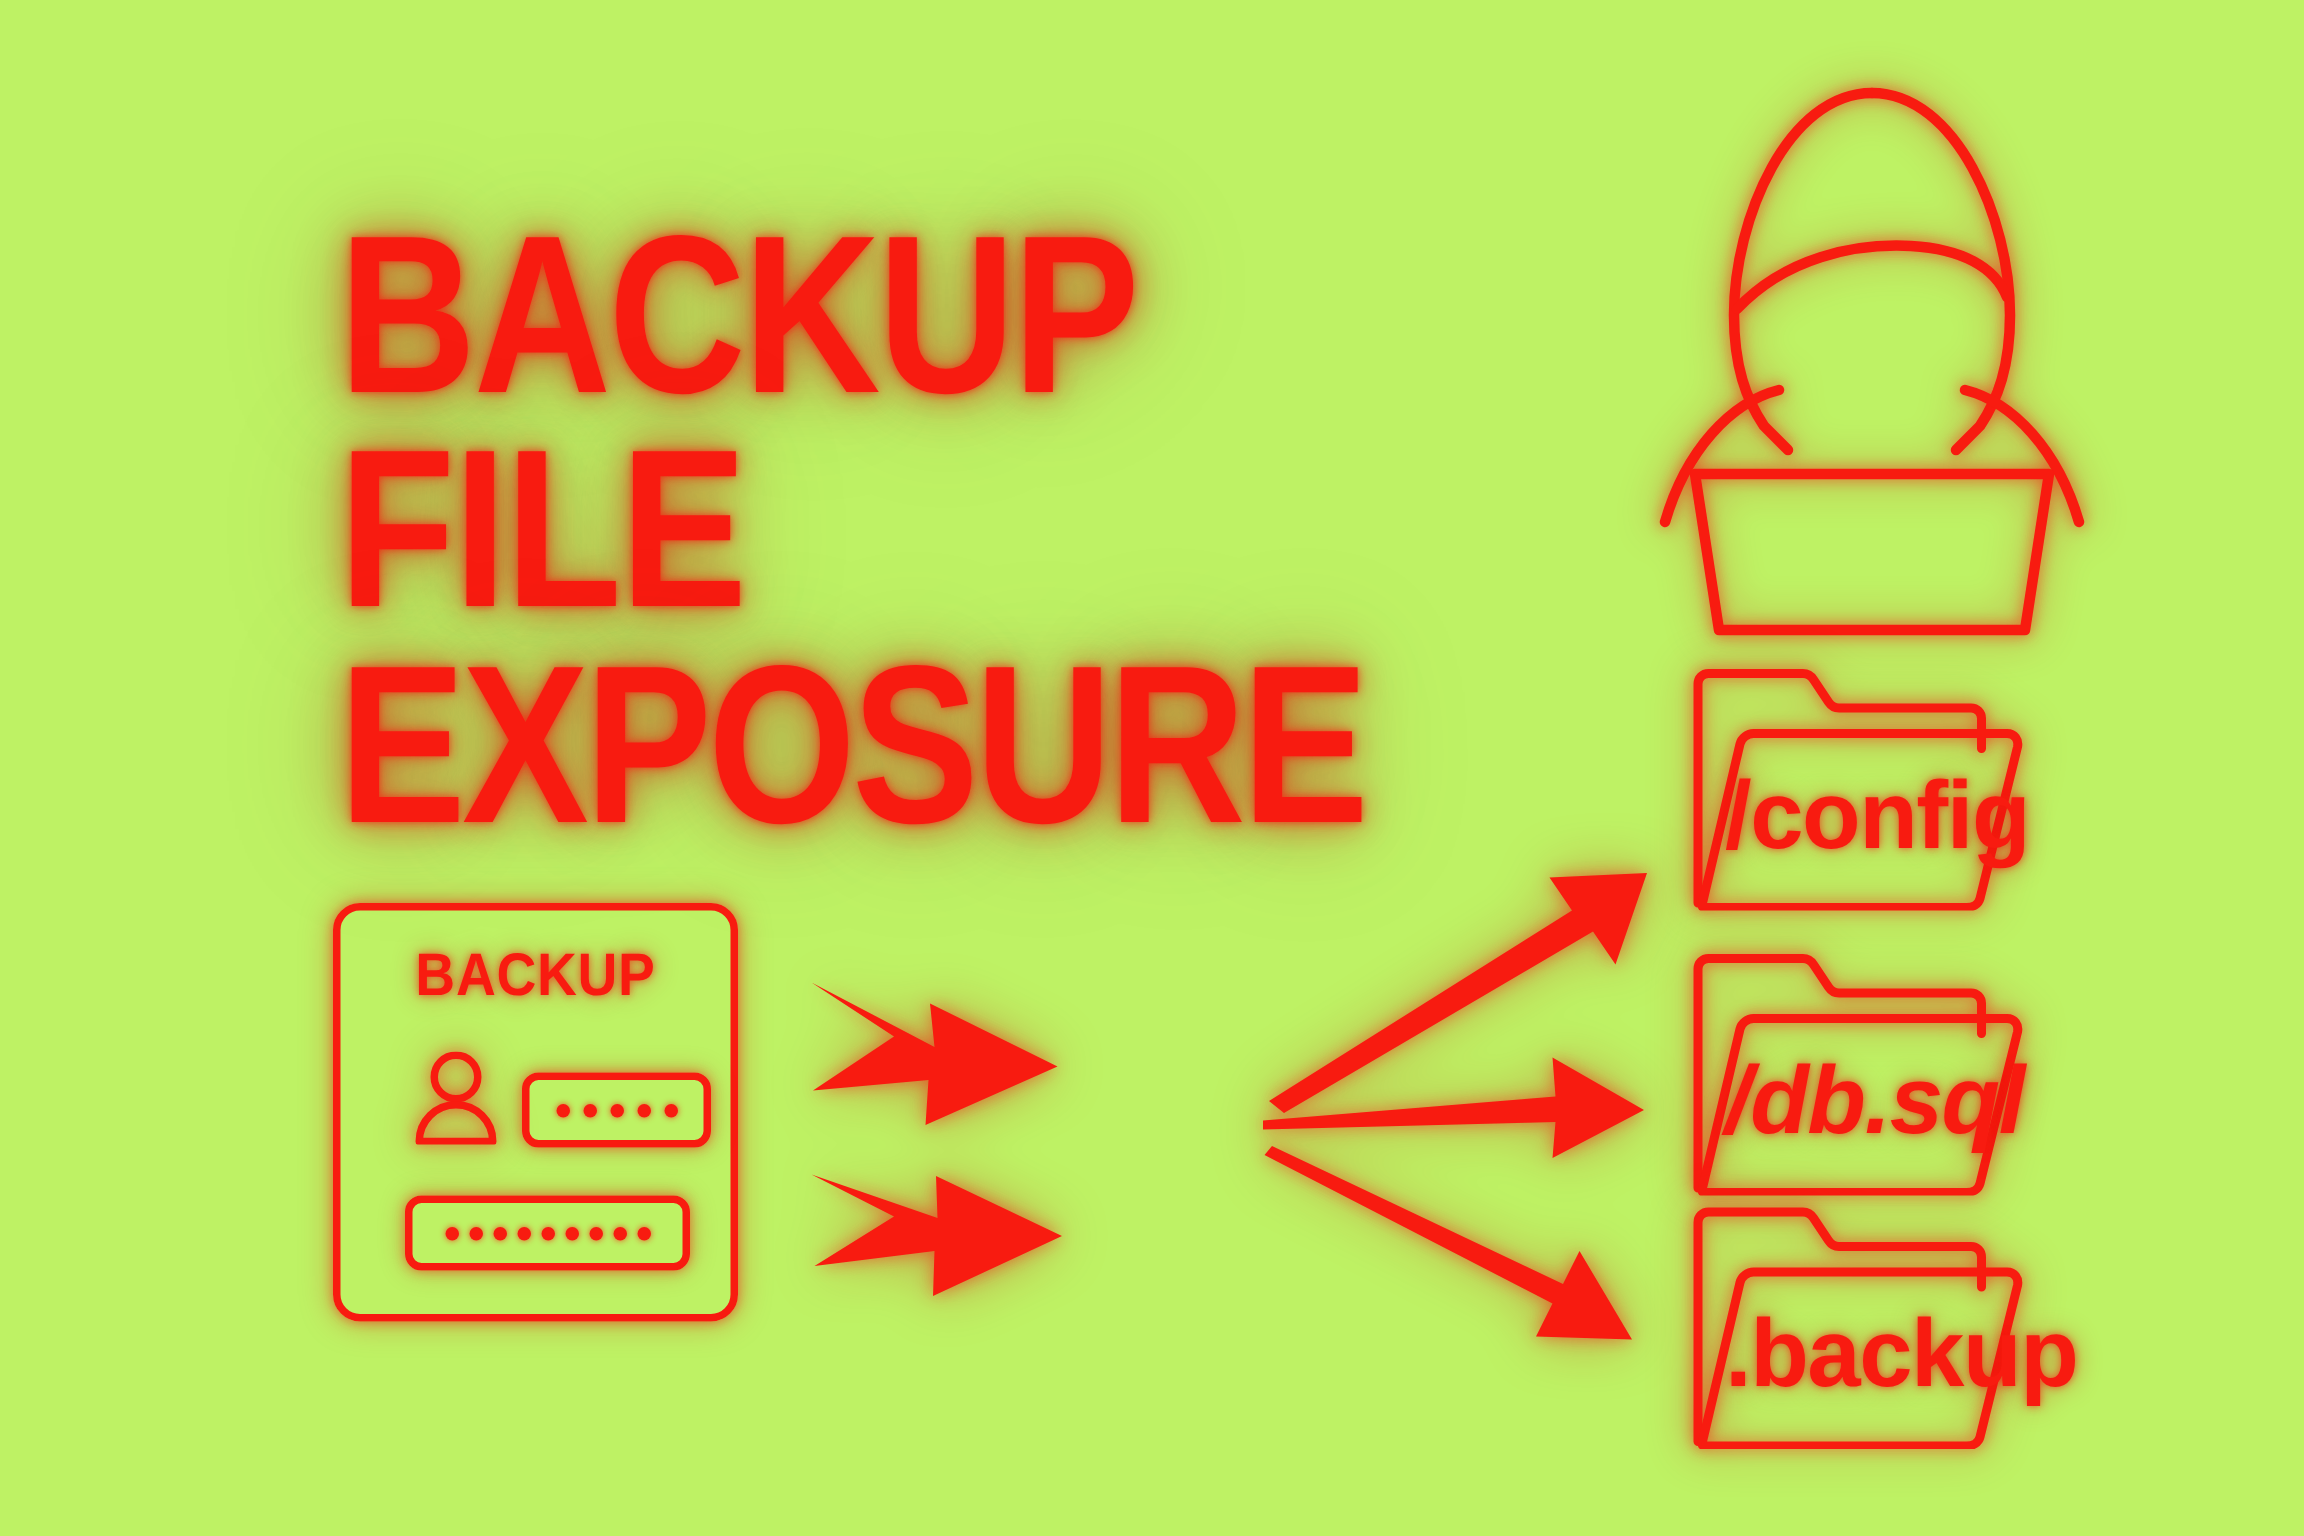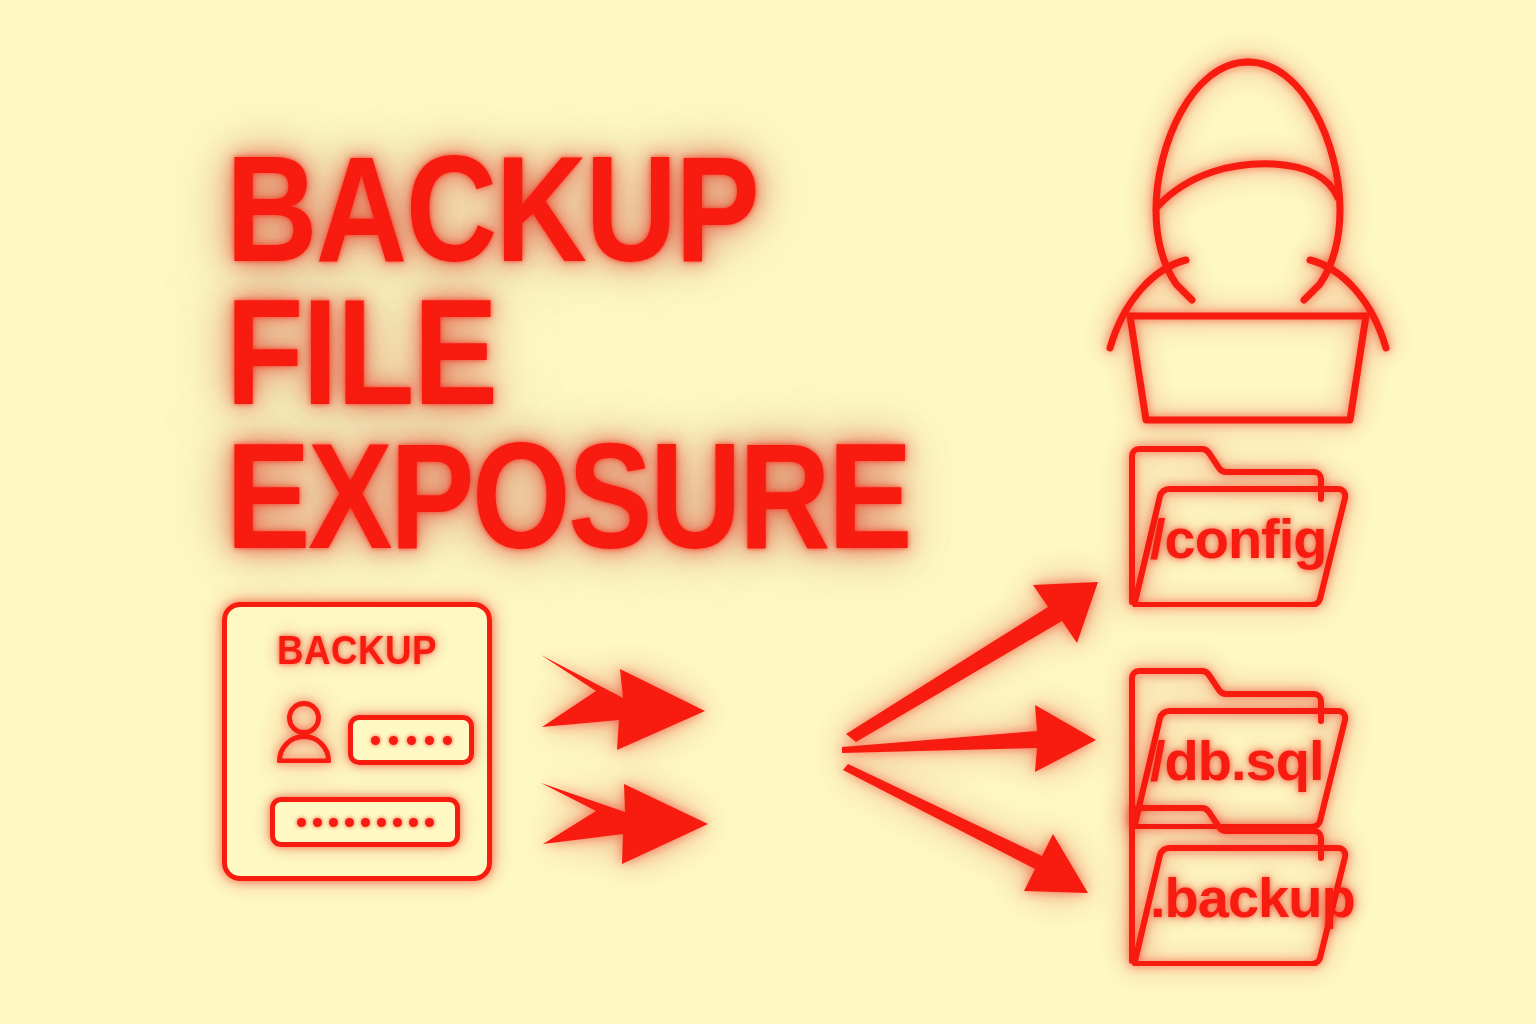--- a/index.html
+++ b/index.html
@@ -5,21 +5,21 @@
 <style>
   html, body {
     margin: 0;
     padding: 0;
     background: #0d0d0d;
   }
   #stage {
     position: relative;
     width: 1536px;
     height: 1024px;
-    background: #fef9c3;
+    background: #bef264;
     overflow: hidden;
     font-family: "Liberation Sans", sans-serif;
   }
 
   
   #title-block {
     position: absolute;
     left: 226px;
     top: 138px;
     width: 760px;
@@ -134,33 +134,33 @@
     pointer-events: none;
   }
 
   
   .folder {
     position: absolute;
     width: 258px;
     height: 165px;
   }
   #folder-0 { left: 1124px; top: 442px; }
-  #folder-1 { left: 1124px; top: 664px; }
+  #folder-1 { left: 1124px; top: 632px; font-style: italic; }
   #folder-2 { left: 1124px; top: 801px; }
 
   .folder-label {
     position: absolute;
     left: 0;
     top: 64px;
     width: 100%;
     padding-left: 26px;
     box-sizing: border-box;
     color: #f81b10;
     font-weight: 700;
-    font-size: 56px;
+    font-size: 64px;
     letter-spacing: -1px;
     text-shadow: 0 0 6px rgba(248,27,16,0.7), 0 0 18px rgba(210,16,8,0.42);
     white-space: nowrap;
   }
   .folder-svg { position: absolute; left: 0; top: 0; }
 
   .glowline {
     filter: drop-shadow(0 0 5px rgba(248,27,16,0.65)) drop-shadow(0 0 14px rgba(205,15,7,0.40));
   }
   .glowfill {

